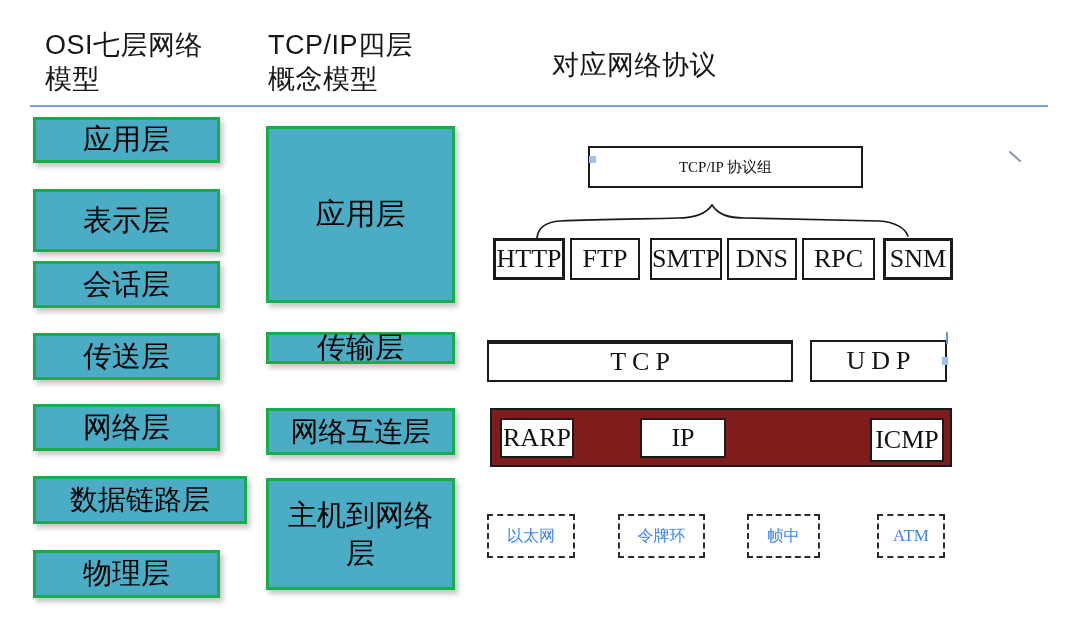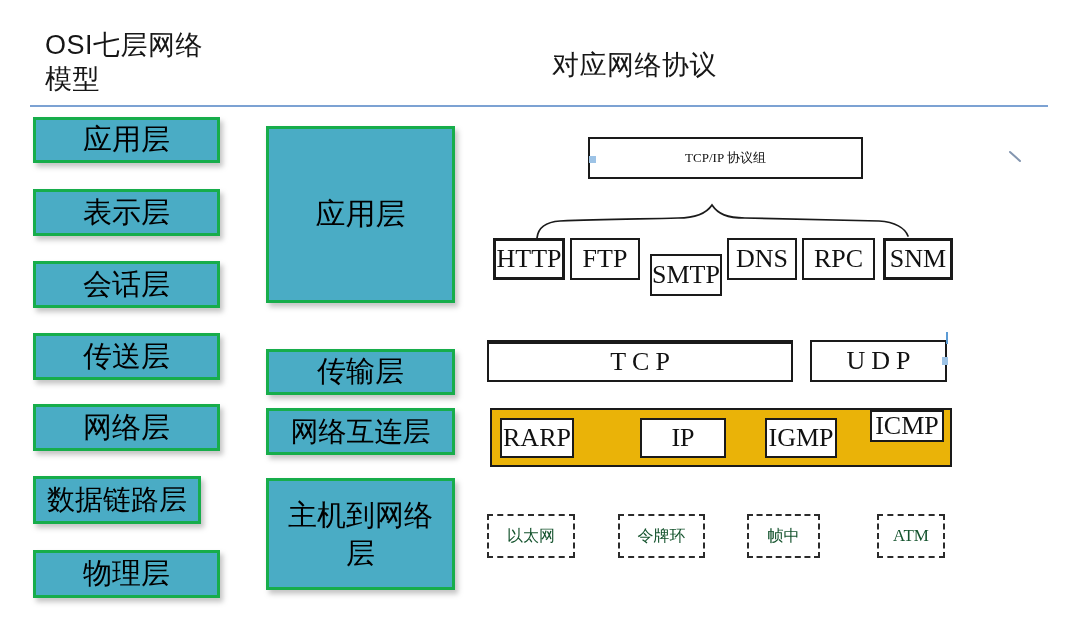--- a/index.html
+++ b/index.html
@@ -24,99 +24,103 @@
   .pbox{
     position:absolute;background:#fff;border:2px solid var(--ink);box-sizing:border-box;
     display:flex;align-items:center;justify-content:center;
     font-family:"Liberation Serif","DejaVu Serif",serif;font-size:26px;color:#111;
   }
   .pbox.thick{border-width:3px;}
   .spread{letter-spacing:6px;text-indent:6px;}
   .dashedbox{
     position:absolute;background:#fff;border:2px dashed #2b2b2b;box-sizing:border-box;
     display:flex;align-items:center;justify-content:center;
-    font-size:16px;color:#14532d;font-family:"Liberation Sans",sans-serif;
+    font-size:16px;color:#3b82f6;font-family:"Liberation Sans",sans-serif;
   }
   .net-container{
     position:absolute;left:490px;top:408px;width:462px;height:59px;
-    border:2px solid var(--ink);background:#eab308;box-sizing:border-box;
+    border:2px solid var(--ink);background:#7f1d1d;box-sizing:border-box;
   }
   .net-container .pbox{border-width:2px;}
   svg{position:absolute;overflow:visible;}
   .artifact{position:absolute;}
 </style>
 </head>
 <body>
 
 <div class="canvas">
 
   <div class="hdr" style="left:45px;top:28px;">
     <div>OSI七层网络</div>
     <div>模型</div>
   </div>
+  <div class="hdr" style="left:268px;top:28px;">
+    <div>TCP/IP四层</div>
+    <div>概念模型</div>
+  </div>
   <div class="hdr" style="left:552px;top:48px;">对应网络协议</div>
 
   <div class="hline"></div>
 
   <div class="layer-box" style="left:33px;top:117px;width:187px;height:46px;">
       <span>应用层</span>
     </div>
-  <div class="layer-box" style="left:33px;top:189px;width:187px;height:47px;">
+  <div class="layer-box" style="left:33px;top:189px;width:187px;height:63px;">
       <span>表示层</span>
     </div>
   <div class="layer-box" style="left:33px;top:261px;width:187px;height:47px;">
       <span>会话层</span>
     </div>
   <div class="layer-box" style="left:33px;top:333px;width:187px;height:47px;">
       <span>传送层</span>
     </div>
   <div class="layer-box" style="left:33px;top:404px;width:187px;height:47px;">
       <span>网络层</span>
     </div>
-  <div class="layer-box" style="left:33px;top:476px;width:168px;height:48px;font-size:28px;">
+  <div class="layer-box" style="left:33px;top:476px;width:214px;height:48px;font-size:28px;">
       <span>数据链路层</span>
     </div>
   <div class="layer-box" style="left:33px;top:550px;width:187px;height:48px;">
       <span>物理层</span>
     </div>
 
   <div class="layer-box" style="left:266px;top:126px;width:189px;height:177px;font-size:30px;">
       <span>应用层</span>
     </div>
-  <div class="layer-box" style="left:266px;top:332px;width:189px;height:46px;margin-top:17px;">
+  <div class="layer-box" style="left:266px;top:332px;width:189px;height:32px;">
       <span>传输层</span>
     </div>
   <div class="layer-box" style="left:266px;top:408px;width:189px;height:47px;font-size:28px;">
       <span>网络互连层</span>
     </div>
   <div class="layer-box" style="left:266px;top:478px;width:189px;height:112px;padding:12px 18px;line-height:38px;">
       <span>主机到网络层</span>
     </div>
 
-  <div class="pbox" style="left:588px;top:137px;width:275px;height:42px;font-size:13px;text-align:center;">
+  <div class="pbox" style="left:588px;top:146px;width:275px;height:42px;font-size:15px;text-align:center;">
     <span>TCP/IP 协议组</span>
   </div>
   <div class="artifact" style="left:589px;top:156px;width:7px;height:7px;background:#9DC3E6;"></div>
 
   <svg class="artifact" style="left:1008px;top:150px;" width="16" height="14">
     <path d="M2,2 L12,11" stroke="#8496B0" stroke-width="2" fill="none" stroke-linecap="round"></path>
   </svg>
 
   <svg style="left:530px;top:200px;" width="385" height="40" viewBox="0 0 385 40">
     <path d="M 7,38 C 8,28 15,22 30,21 C 72,19 112,19 148,18 C 166,18 176,14 182,5
              C 188,14 197,18 215,18 C 258,19 302,20 349,21 C 365,22 375,28 378,36" stroke="#1a1a1a" stroke-width="1.7" fill="none" stroke-linecap="round"></path>
   </svg>
 
   <div class="pbox thick" style="left:493px;top:238px;width:72px;height:42px;">
       <span>HTTP</span>
     </div>
   <div class="pbox" style="left:570px;top:238px;width:70px;height:42px;">
       <span>FTP</span>
     </div>
-  <div class="pbox" style="left:650px;top:238px;width:72px;height:42px;margin-top:16px;">
+  <div class="pbox" style="left:650px;top:238px;width:72px;height:42px;">
       <span>SMTP</span>
     </div>
   <div class="pbox" style="left:727px;top:238px;width:70px;height:42px;">
       <span>DNS</span>
     </div>
   <div class="pbox" style="left:802px;top:238px;width:73px;height:42px;">
       <span>RPC</span>
     </div>
   <div class="pbox thick" style="left:883px;top:238px;width:70px;height:42px;">
       <span>SNM</span>
@@ -131,24 +135,21 @@
   <div class="artifact" style="left:946px;top:332px;width:2px;height:12px;background:#5B9BD5;"></div>
   <div class="artifact" style="left:942px;top:357px;width:6px;height:8px;background:#9DC3E6;"></div>
 
   <div class="net-container">
     <div class="pbox" style="left:8px;top:8px;width:74px;height:40px;border-width:2px;">
         <span>RARP</span>
       </div>
     <div class="pbox" style="left:148px;top:8px;width:86px;height:40px;">
         <span>IP</span>
       </div>
-    <div class="pbox" style="left:273px;top:8px;width:72px;height:40px;">
-        <span>IGMP</span>
-      </div>
-    <div class="pbox" style="left:378px;top:0;width:74px;height:32px;">
+    <div class="pbox" style="left:378px;top:8px;width:74px;height:44px;">
         <span>ICMP</span>
       </div>
   </div>
 
   <div class="dashedbox" style="left:487px;top:514px;width:88px;height:44px;">
       <span>以太网</span>
     </div>
   <div class="dashedbox" style="left:618px;top:514px;width:87px;height:44px;">
       <span>令牌环</span>
     </div>

